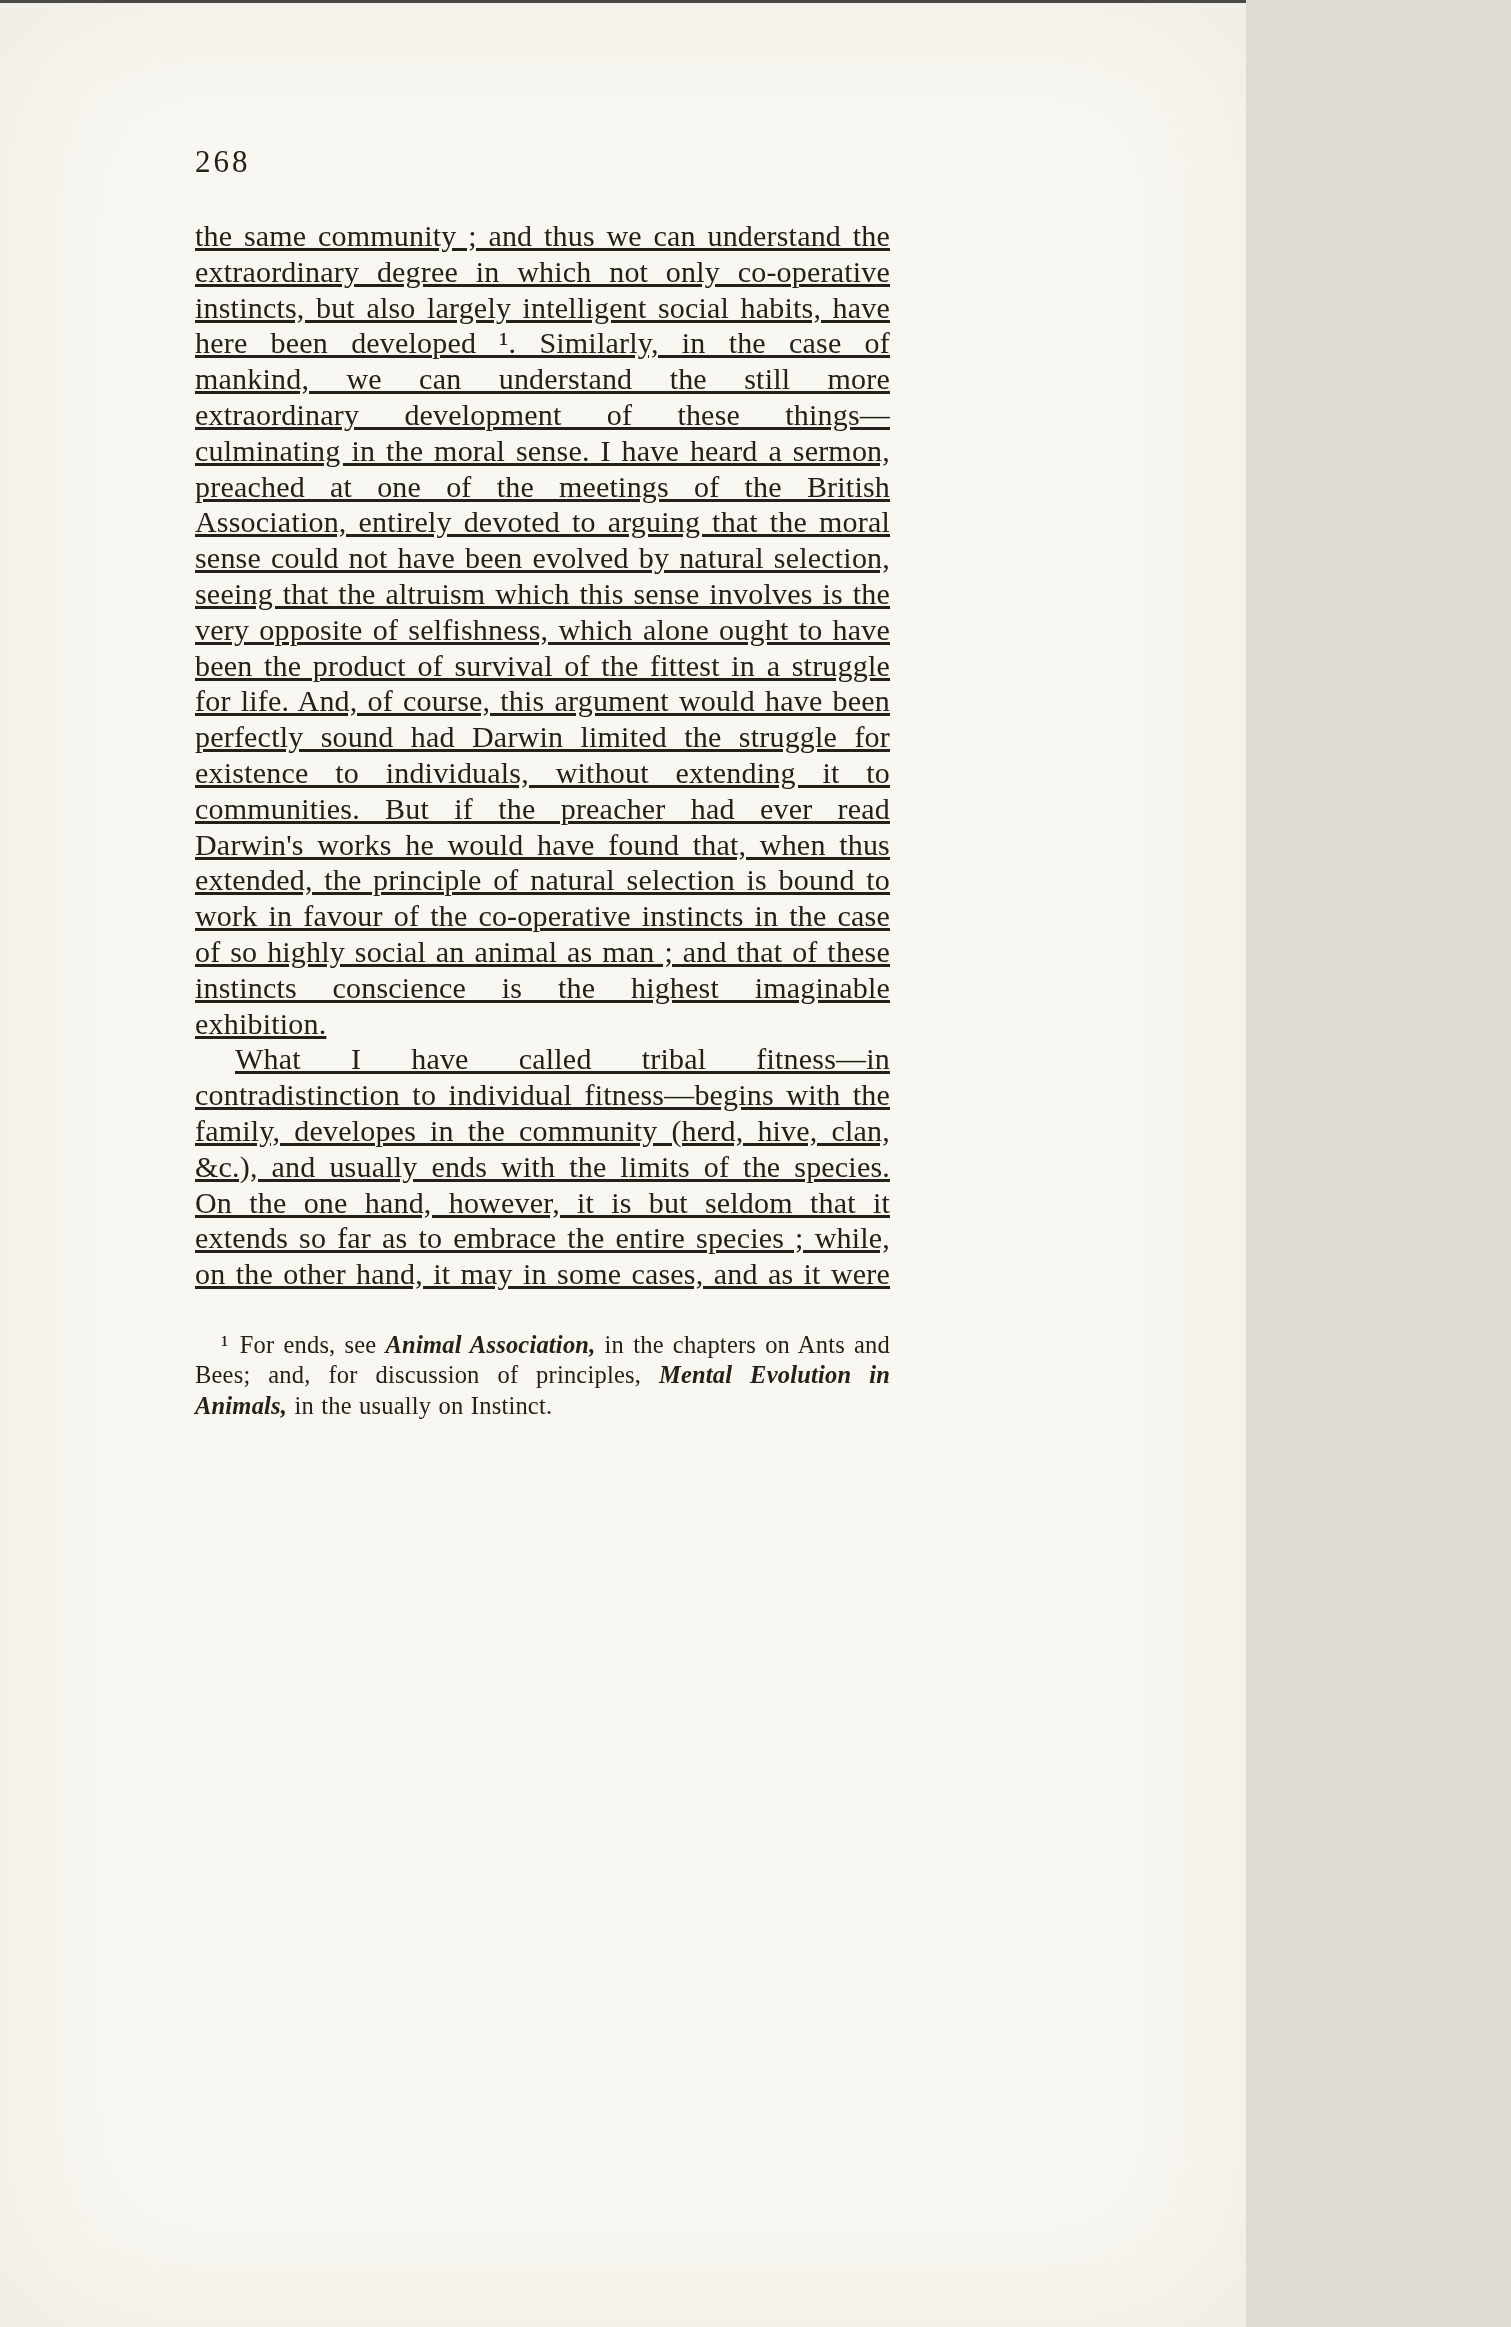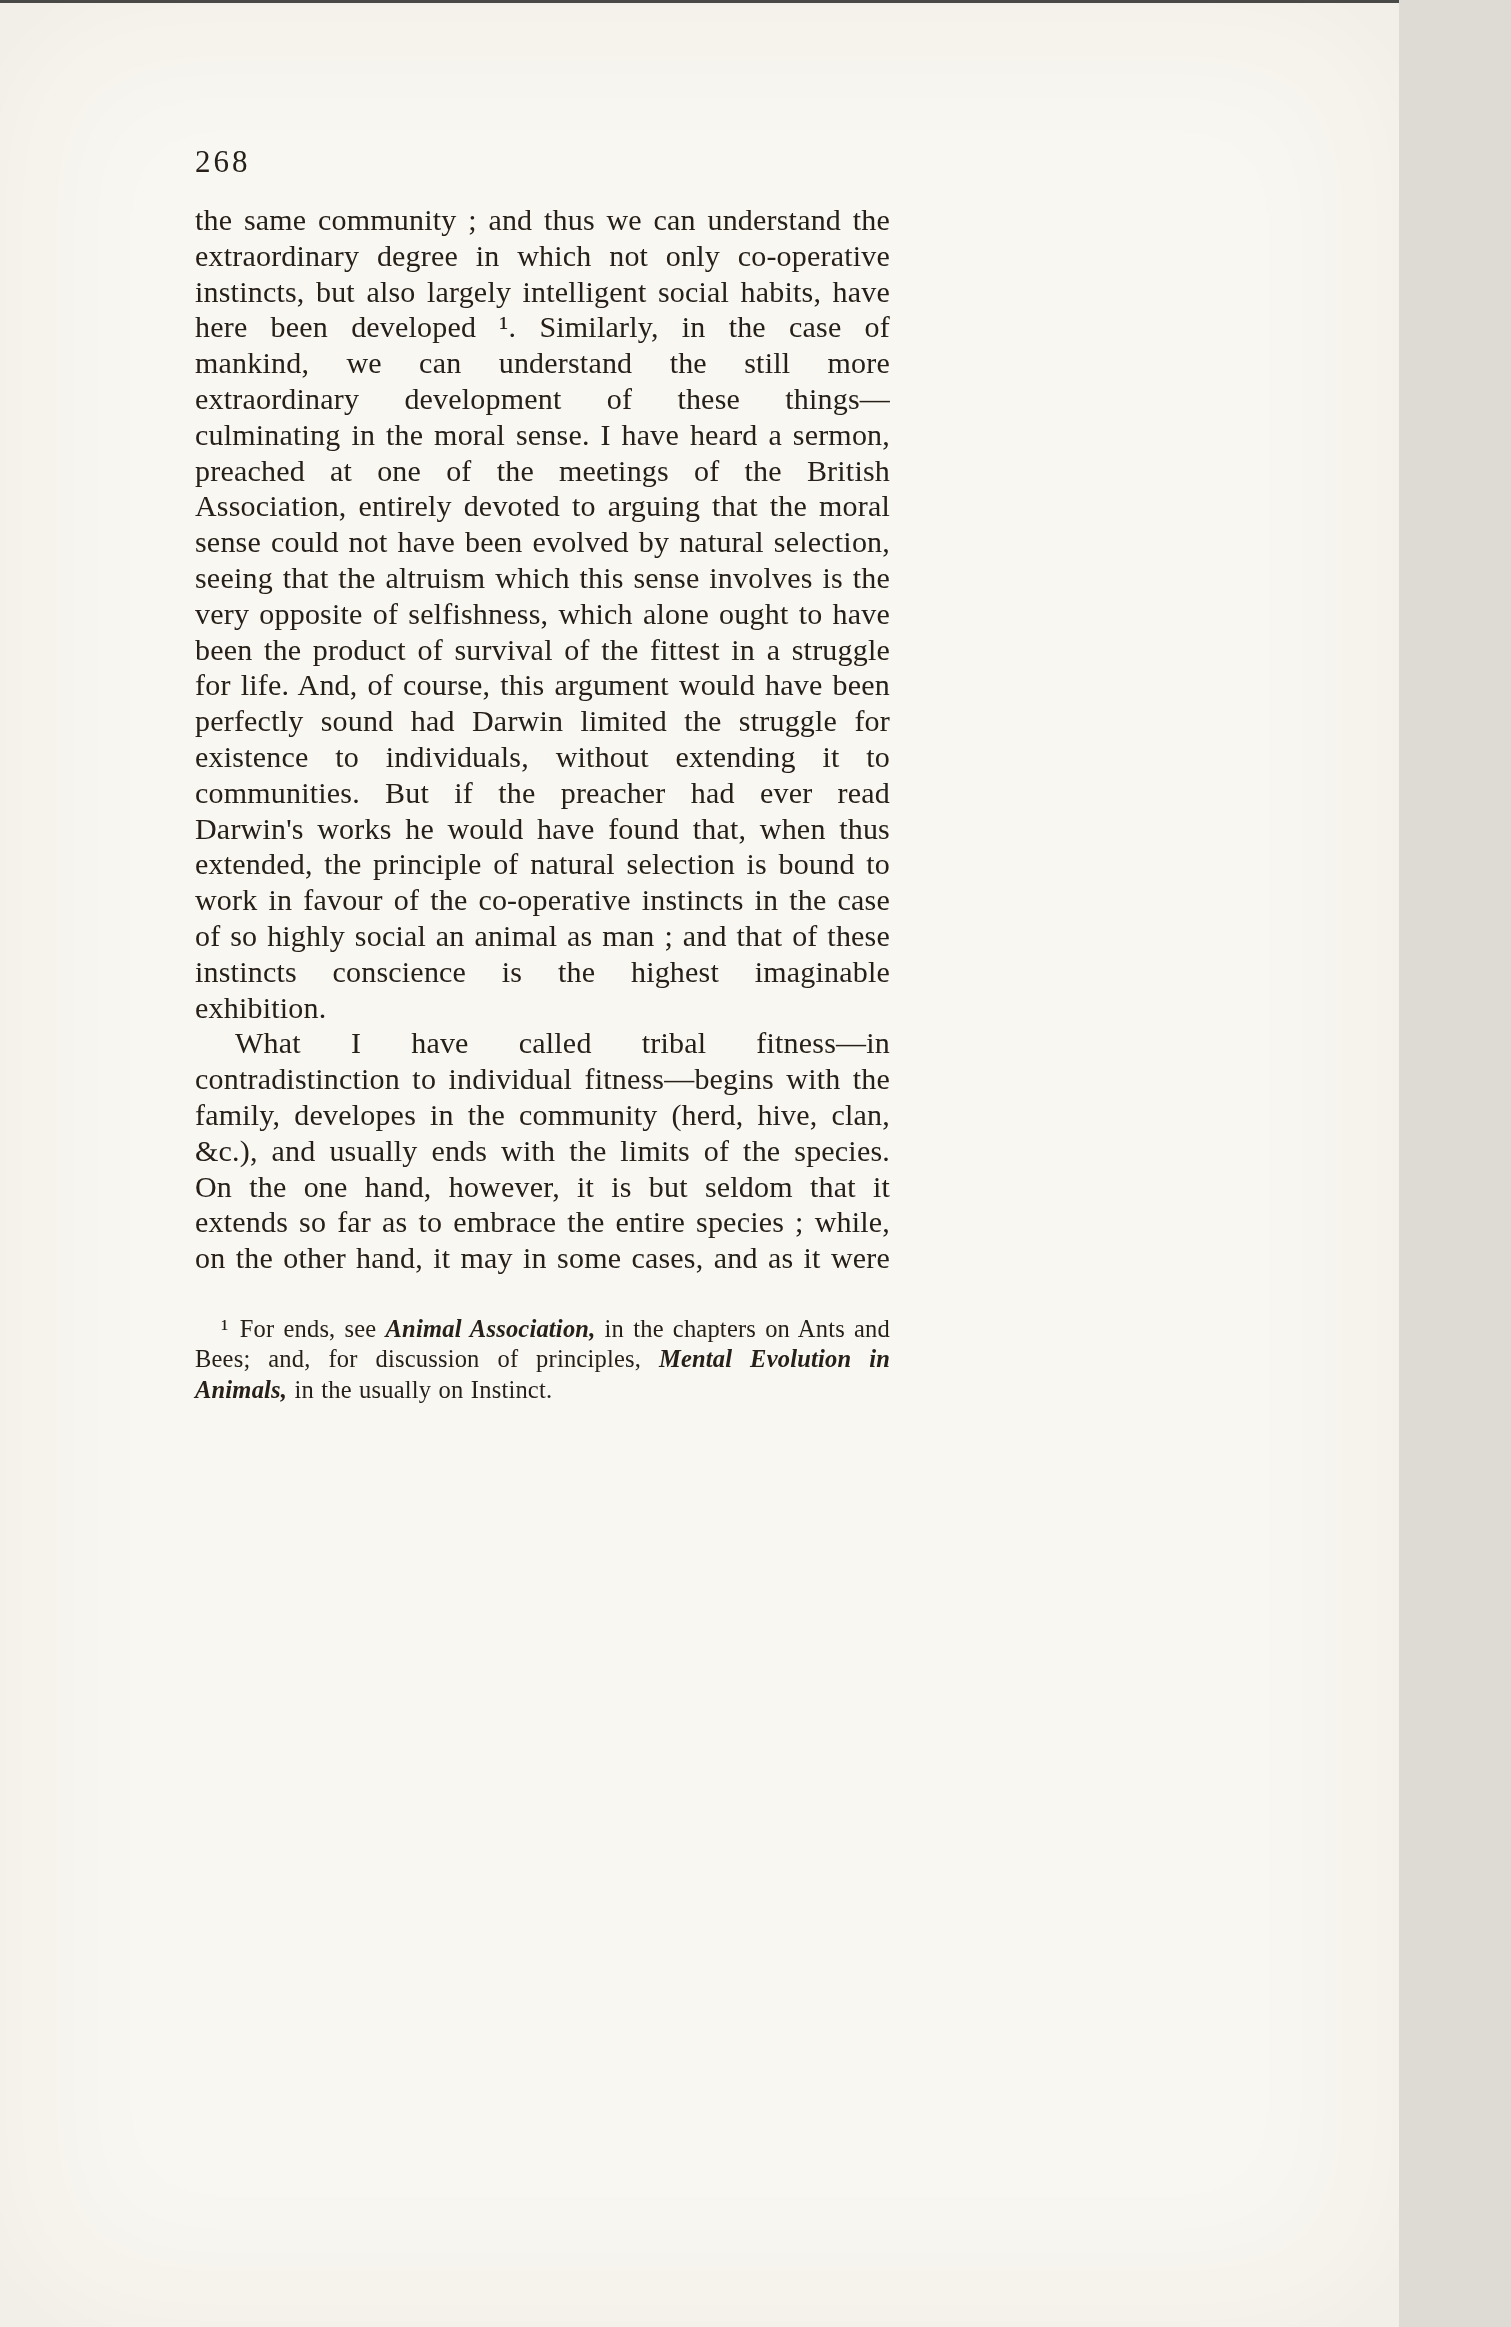--- a/index.html
+++ b/index.html
@@ -2,21 +2,21 @@
 <html><head>
 <meta charset="utf-8">
 <style>
   html, body {
     margin: 0;
     padding: 0;
     background: #dedbd4;
   }
   .page {
     position: relative;
-    width: 1399px;
+    width: 1246px;
     height: 2327px;
     background: #f9f7f1;
     box-shadow: inset 0 0 180px rgba(70, 58, 35, 0.06);
     font-family: "Liberation Serif", "DejaVu Serif", serif;
     color: #262019;
     overflow: hidden;
   }
   .edge-top {
     position: absolute;
     top: 0;
@@ -46,21 +46,22 @@
   .running-title {
     display: block;
     text-align: center;
     font-style: italic;
     font-size: 33px;
     word-spacing: 7px;
     letter-spacing: 0.5px;
     font-weight: 600;
   }
   .body-text {
-    margin-top: 12px;
+    margin-top: 28px;
+    text-decoration: underline;
   }
   p.para {
     margin: 0;
     font-size: 30px;
     line-height: 35.8px;
     text-align: justify;
     letter-spacing: 0.2px;
     word-spacing: 2px;
   }
   p.indent {

